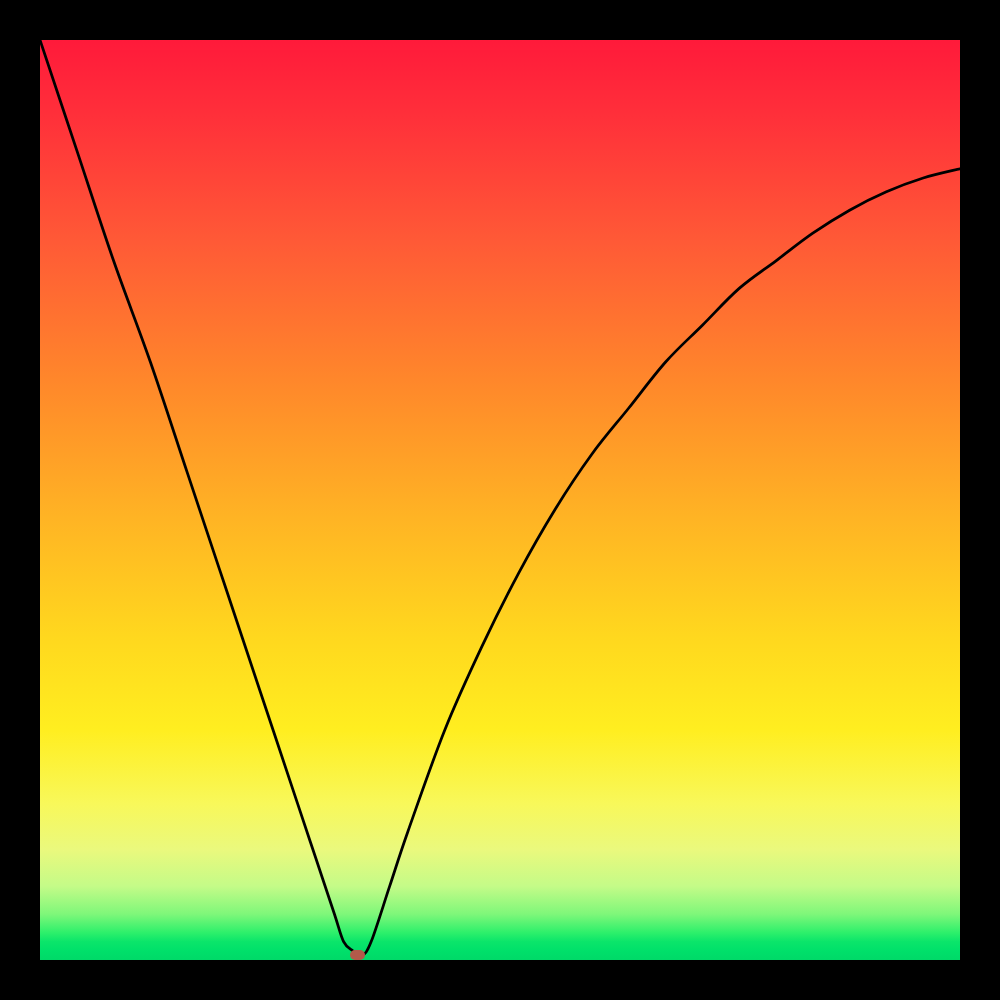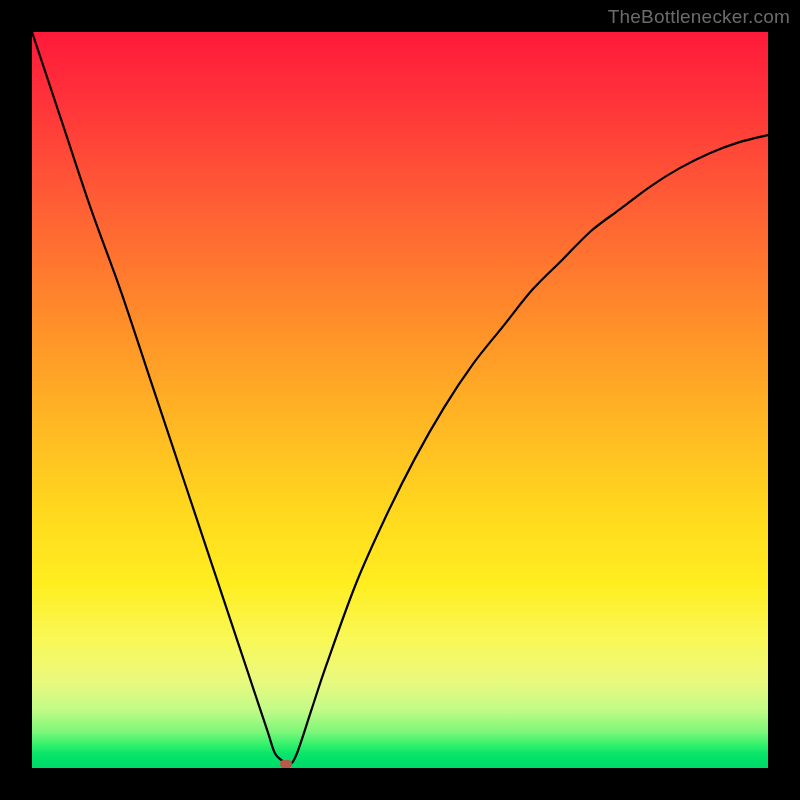--- a/index.html
+++ b/index.html
@@ -66,20 +66,19 @@
     height: 8px;
     border-radius: 4px;
     background: #b35a4a;
     transform: translate(-50%, -50%);
   }
 </style>
 </head>
 <body>
 
 <div class="frame">
-  <div class="credit">TheBottlenecker.com</div>
   <div class="plot">
     <svg class="curve" viewBox="0 0 736 736" preserveAspectRatio="none">
       <path id="curve-path" d="M 0 0 C 4.906666666666667 14.720000000000008, 19.626666666666665 58.88000000000005, 29.44 88.32000000000005 C 39.25333333333334 117.76000000000005, 49.06666666666667 148.42666666666668, 58.88 176.64 C 68.69333333333333 204.8533333333333, 78.50666666666666 229.38666666666663, 88.32 257.59999999999997 C 98.13333333333333 285.8133333333333, 107.94666666666667 316.47999999999996, 117.76 345.91999999999996 C 127.57333333333334 375.35999999999996, 137.38666666666668 404.8, 147.20000000000002 434.24 C 157.01333333333335 463.68, 166.82666666666665 493.11999999999995, 176.64 522.56 C 186.45333333333332 552, 198.72000000000003 588.8, 206.08 610.88 C 213.44 632.96, 215.89333333333332 640.3199999999999, 220.79999999999998 655.04 C 225.70666666666665 669.76, 231.84 688.1600000000001, 235.52 699.2 C 239.20000000000002 710.24, 240.42666666666668 716.3733333333333, 242.88000000000002 721.28 C 245.33333333333337 726.1866666666666, 247.7866666666667 726.8, 250.24 728.64 C 252.69333333333333 730.48, 255.14666666666665 733.5466666666667, 257.59999999999997 732.32 C 260.0533333333333 731.0933333333334, 261.28 730.48, 264.96 721.28 C 268.64 712.0799999999999, 274.7733333333333 691.84, 279.68 677.12 C 284.5866666666667 662.4, 287.04 653.8133333333334, 294.40000000000003 632.96 C 301.76000000000005 612.1066666666667, 314.02666666666664 576.5333333333333, 323.84 552 C 333.6533333333333 527.4666666666667, 343.46666666666664 506.61333333333334, 353.28 485.76 C 363.0933333333333 464.90666666666664, 372.9066666666667 445.28, 382.72 426.88 C 392.53333333333336 408.48, 402.3466666666667 391.3066666666667, 412.16 375.36 C 421.97333333333336 359.41333333333336, 431.78666666666663 344.6933333333333, 441.59999999999997 331.2 C 451.4133333333333 317.70666666666665, 461.2266666666667 306.6666666666667, 471.04 294.40000000000003 C 480.85333333333335 282.1333333333334, 490.6666666666667 268.64, 500.48 257.59999999999997 C 510.29333333333335 246.55999999999997, 520.1066666666666 237.97333333333336, 529.92 228.16000000000003 C 539.7333333333333 218.3466666666667, 549.5466666666666 207.3066666666667, 559.36 198.72000000000003 C 569.1733333333334 190.13333333333335, 578.9866666666667 184, 588.8000000000001 176.64 C 598.6133333333335 169.27999999999997, 608.4266666666667 161.3066666666666, 618.24 154.55999999999995 C 628.0533333333333 147.8133333333333, 637.8666666666666 141.68000000000006, 647.68 136.16000000000008 C 657.4933333333333 130.6400000000001, 667.3066666666666 125.7333333333334, 677.12 121.44000000000005 C 686.9333333333334 117.1466666666667, 696.7466666666667 113.46666666666665, 706.56 110.39999999999998 C 716.3733333333332 107.3333333333333, 731.0933333333334 104.26666666666664, 736 103.03999999999996" stroke="#000000" stroke-width="2.2" fill="none" stroke-linejoin="round" stroke-linecap="round"></path>
     </svg>
     <div id="marker" class="marker" style="left: 253.92px; top: 732.32px; background: rgb(179, 90, 74);"></div>
   </div>
 </div>
 
 </body></html>

